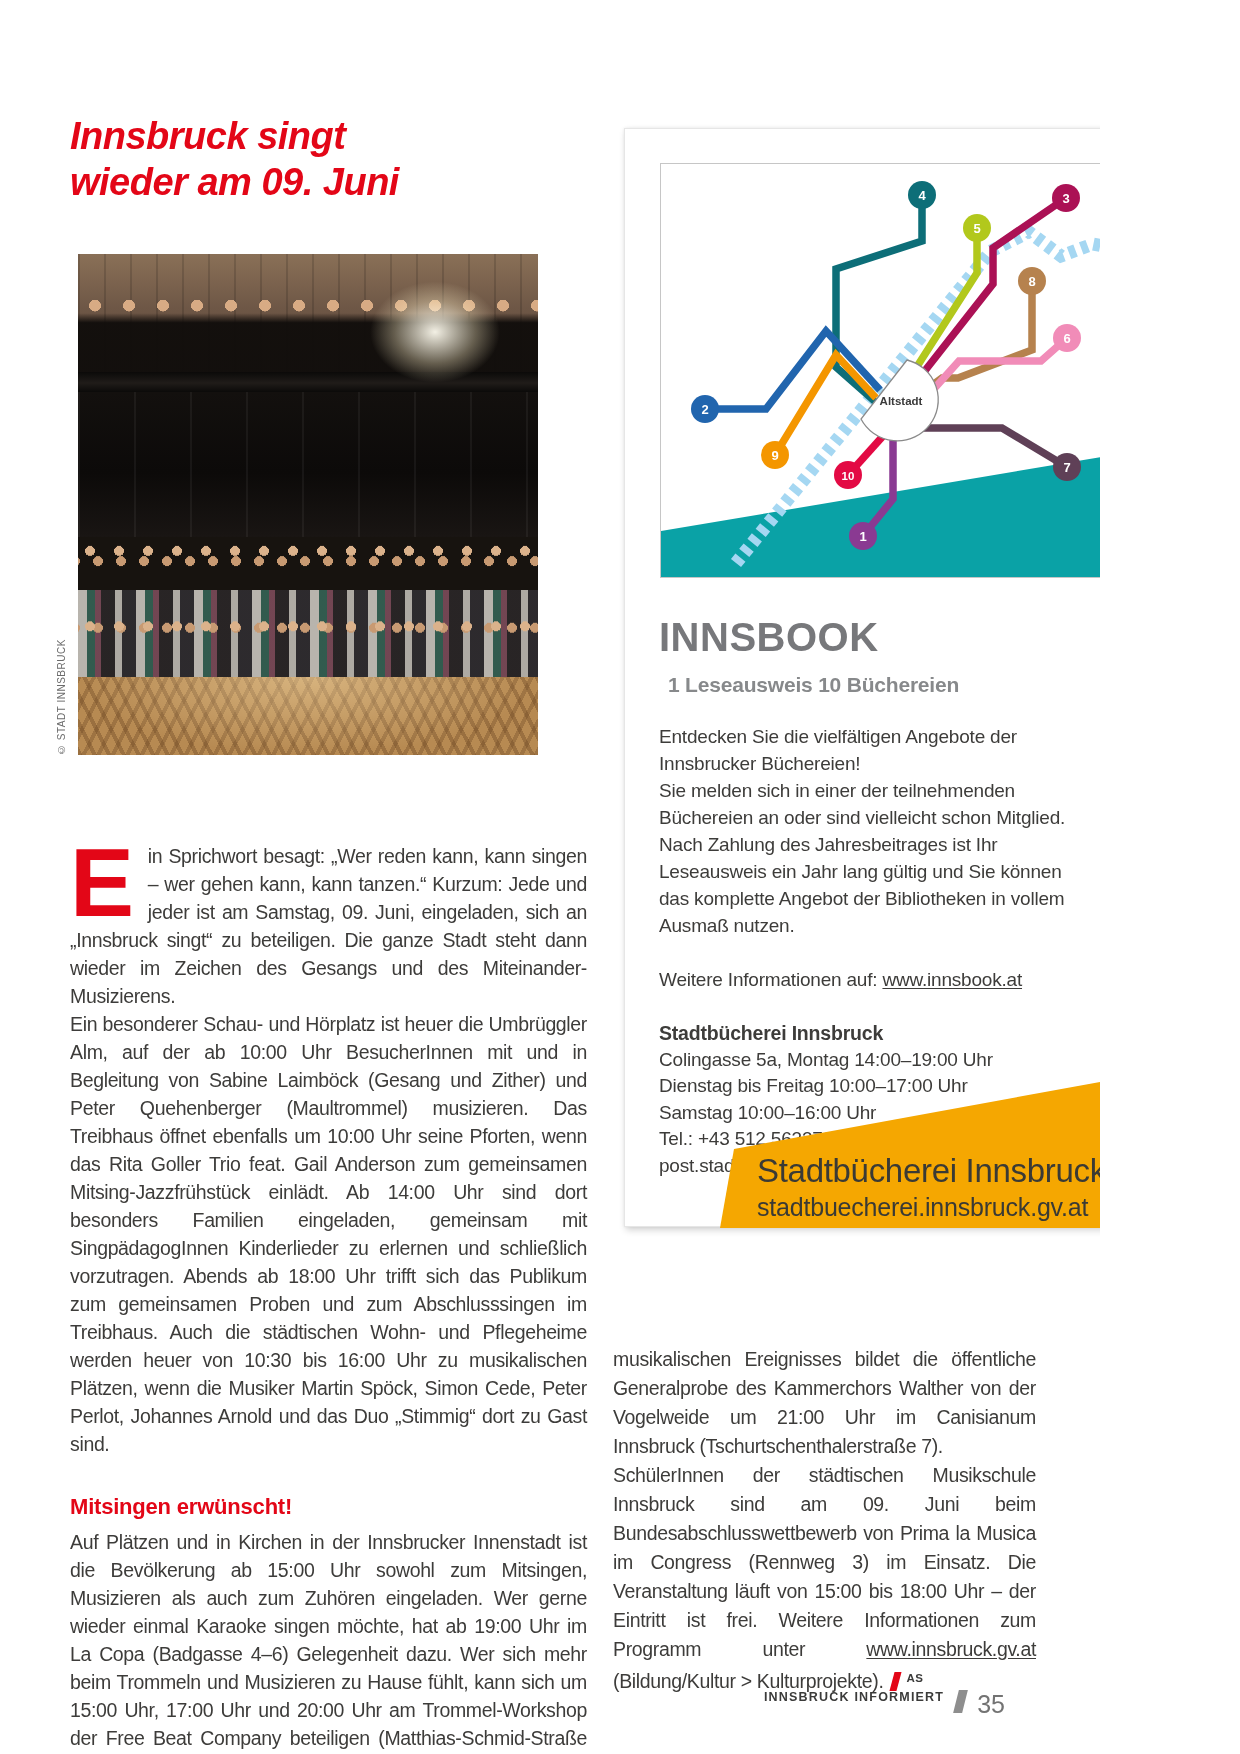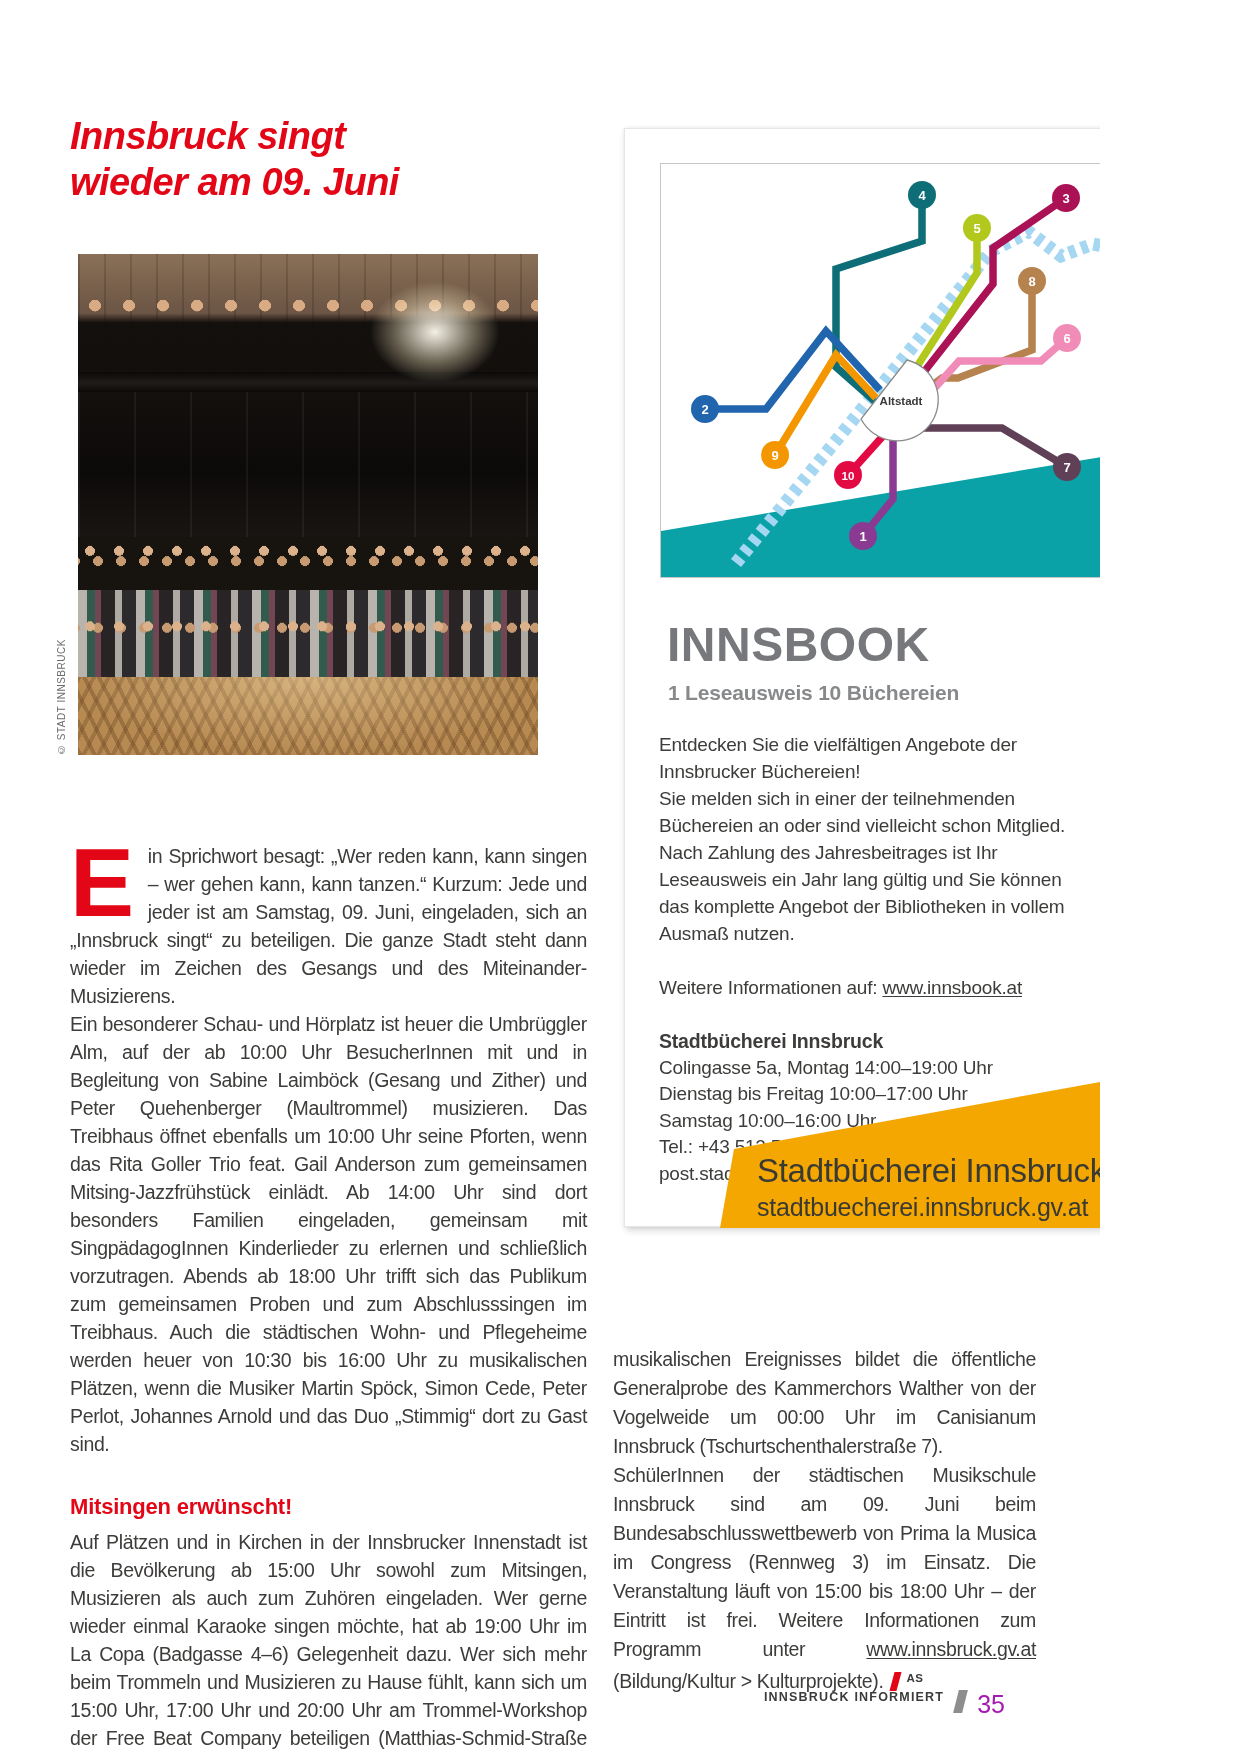--- a/index.html
+++ b/index.html
@@ -53,21 +53,21 @@
 
   
   .card{position:absolute;left:624px;top:128px;width:524px;height:1099px;background:#ffffff;
         border:1px solid #e6e6e6;box-shadow:2px 3px 7px rgba(0,0,0,.18),0 0 3px rgba(0,0,0,.06);
         box-sizing:border-box;}
   .map-box{position:absolute;left:35px;top:34px;width:452px;height:413px;border:1px solid #c6c6c6;
         box-sizing:content-box;background:#fff;}
   .map-credit{left:496px;top:290px;height:156px;font-size:9.5px;color:#5c5c5c;}
 
   .ib-content{position:absolute;left:34px;top:488px;width:432px;}
-  .ib-title{margin:8px;font-size:48px;line-height:40px;font-weight:700;color:#77787b;letter-spacing:.5px;}
+  .ib-title{margin:0;font-size:40px;line-height:40px;font-weight:700;color:#77787b;letter-spacing:.5px;}
   .ib-subtitle{margin:16px 9px 0;font-size:21px;font-weight:700;color:#87898b;letter-spacing:-0.2px;}
   .ib-content p{margin:0;font-size:19px;line-height:27px;letter-spacing:-0.2px;color:#3d3c3a;}
   .ib-body1{margin-top:26px !important;}
   .ib-info{margin-top:27px !important;}
   .ib-contact{margin-top:27px;font-size:19px;line-height:26.5px;letter-spacing:-0.2px;}
   .ib-contact .name{font-weight:700;font-size:19.5px;}
   a.link{color:inherit;text-decoration:underline;text-underline-offset:2px;}
 
   .banner{position:absolute;left:90px;top:940px;width:434px;height:159px;background:#f5a701;
         clip-path:polygon(19px 80px,434px 4px,434px 159px,5px 159px);}
@@ -80,21 +80,21 @@
   .col-right p{line-height:29px;}
   .red-slash{display:inline-block;width:7px;height:19px;background:#e30617;
       transform:skewX(-15deg);vertical-align:-3px;margin:0 7px 0 9px;}
   .author{font-size:11.5px;letter-spacing:.5px;color:#3b3b3a;vertical-align:6px;font-weight:700;}
 
   
   .footer{position:absolute;right:95px;top:1690px;display:flex;align-items:flex-start;}
   .footer .mag{font-size:12.5px;font-weight:700;letter-spacing:1.2px;color:#3b3b3a;}
   .gray-slash{display:inline-block;width:9px;height:23px;background:#8e8e8e;
       transform:skewX(-14deg);margin:0 12px;}
-  .footer .pagenum{font-size:25px;color:#a21caf;}
+  .footer .pagenum{font-size:25px;color:#737373;}
 
   
   .st-num{font-family:"Liberation Sans",sans-serif;font-weight:700;fill:#ffffff;}
   .map-label{font-family:"Liberation Sans",sans-serif;font-weight:700;fill:#3a3a3a;}
 </style>
 </head>
 <body>
 
 <div class="page">
 
@@ -206,21 +206,21 @@
 
     <div class="banner">
       <div class="banner-text">
         <div class="banner-line1">Stadtbücherei Innsbruck</div>
         <div class="banner-line2">stadtbuecherei.innsbruck.gv.at</div>
       </div>
     </div>
   </div>
 
   <div class="col-right">
-    <p>musikalischen Ereignisses bildet die öffentliche Generalprobe des Kammerchors Walther von der Vogelweide um 00:00 Uhr im Canisianum Innsbruck (Tschurtschenthalerstraße 7).</p>
+    <p>musikalischen Ereignisses bildet die öffentliche Generalprobe des Kammerchors Walther von der Vogelweide um 21:00 Uhr im Canisianum Innsbruck (Tschurtschenthalerstraße 7).</p>
     <p><span>SchülerInnen der städtischen Musikschule Innsbruck sind am 09. Juni beim Bundesabschlusswettbewerb von Prima la Musica im Congress (Rennweg 3) im Einsatz. Die Veranstaltung läuft von 15:00 bis 18:00 Uhr – der Eintritt ist frei.  Weitere Informationen zum Programm unter </span><a class="link" href="#">www.innsbruck.gv.at</a><span> (Bildung/Kultur &gt; Kulturprojekte).</span><span class="red-slash"></span><span class="author">AS</span></p>
   </div>
 
   <div class="footer">
     <span class="mag">INNSBRUCK INFORMIERT</span>
     <span class="gray-slash"></span>
     <span class="pagenum">35</span>
   </div>
 
 </div>

